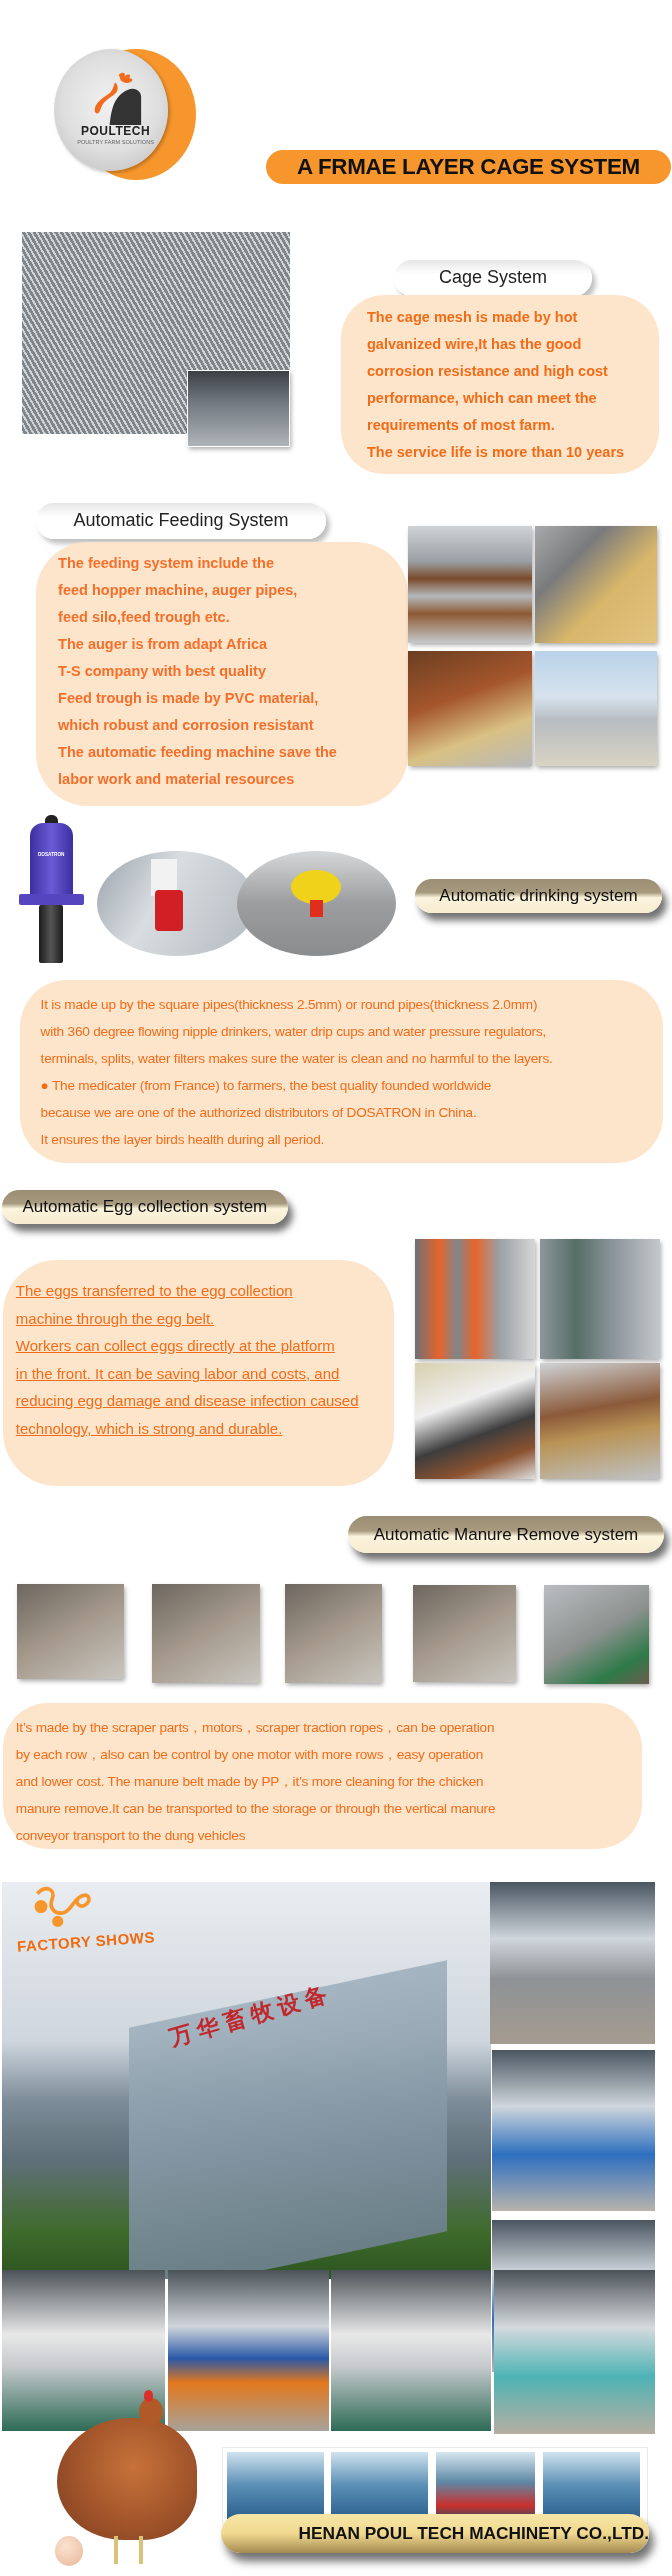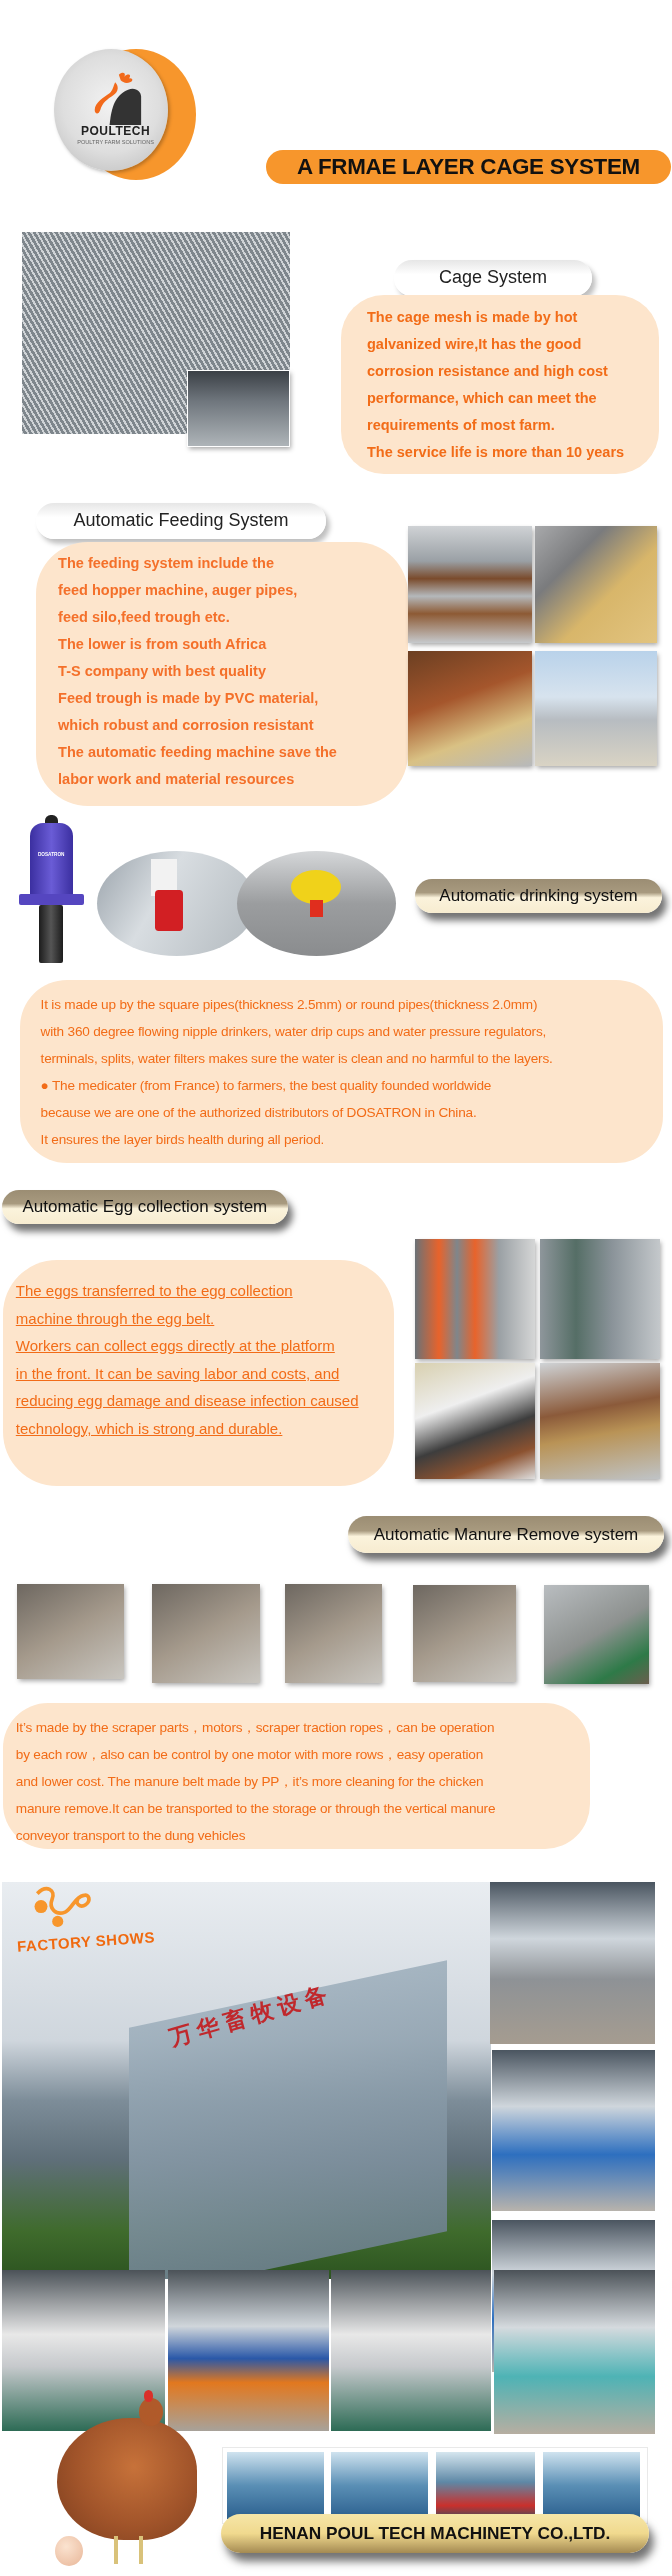--- a/index.html
+++ b/index.html
@@ -18,21 +18,21 @@
 
   .main-title { left: 266px; top: 150px; width: 405px; height: 34px; border-radius: 17px; background: #f7962c;
     font-family: "Liberation Sans", sans-serif; font-weight: bold; font-size: 22.4px; color: #111; text-align: center; line-height: 34px; letter-spacing: -0.3px; }
 
   
   .pill-white { border-radius: 20.6px; background: linear-gradient(#e6e6e6 0%, #ffffff 40%, #ffffff 100%);
     box-shadow: 3.7px 4.7px 5.6px rgba(0,0,0,0.25); color: #222; text-align: center; }
   .pill-gold { border-radius: 20.6px; background: linear-gradient(#9b8d73 0%, #a89a7f 40%, #fbf3dc 55%, #f7ecd0 100%);
     box-shadow: 4.7px 7.5px 7.5px rgba(0,0,0,0.55); color: #111; text-align: center; }
   .pill-yellow { border-radius: 22.4px; background: linear-gradient(#f6e6a8 0%, #f0d98e 50%, #a48a52 100%);
-    box-shadow: 4.7px 8.4px 8.4px rgba(0,0,0,0.55); color: #111; text-align: center; font-weight: bold; }
+    box-shadow: 4.7px 8.4px 8.4px rgba(0,0,0,0.55); color: #111; text-align: right; font-weight: bold; }
 
   
   .bubble { background: #fde5cc; color: #f26c18; }
   .bubble p { white-space: nowrap; }
   .bold-text { font-weight: bold; }
 
   
   .photo { overflow: hidden; box-shadow: 1.9px 2.8px 4.7px rgba(0,0,0,0.35); }
   .ph-mesh { background: repeating-linear-gradient(60deg, #cfd3d6 0 1.9px, #7e868c 1.9px 4.7px), linear-gradient(#444, #999); }
   .ph-dark { background: linear-gradient(#3b4046 0%, #6f767d 40%, #aeb4b8 100%); }
@@ -85,21 +85,21 @@
   <p>performance, which can meet the</p>
   <p>requirements of most farm.</p>
   <p>The service life is more than 10 years</p>
 </div>
 
 <div class="abs pill-white" style="left:36px;top:503px;width:290px;height:36px;line-height:34px;font-size:18px;">Automatic Feeding System</div>
 <div class="abs bubble bold-text" style="left:3.7px;top:542px;width:372px;height:264px;border-radius:52px;padding:7.5px 0 0 22.4px;font-size:14.5px;line-height:27px;color:#f4702a;margin-left:32px;">
   <p>The  feeding system include the</p>
   <p>feed hopper machine, auger pipes,</p>
   <p>feed silo,feed trough etc.</p>
-  <p>The lower is from south Africa</p>
+  <p>The auger is from adapt Africa</p>
   <p>T-S company with best quality</p>
   <p>Feed trough is made by PVC material,</p>
   <p>which robust and corrosion resistant</p>
   <p>The automatic feeding machine save the</p>
   <p>labor work and material resources</p>
 </div>
 <div class="abs photo ph-cage" style="left:408px;top:526px;width:124px;height:117px;"></div>
 <div class="abs photo ph-feed" style="left:535px;top:526px;width:122px;height:117px;"></div>
 <div class="abs photo ph-hen" style="left:408px;top:651px;width:124px;height:115px;"></div>
 <div class="abs photo ph-silo" style="left:535px;top:651px;width:122px;height:115px;"></div>
@@ -144,21 +144,21 @@
 <div class="abs photo ph-egg-belt" style="left:415px;top:1363px;width:120px;height:116px;"></div>
 <div class="abs photo ph-row" style="left:540px;top:1363px;width:120px;height:116px;"></div>
 
 <div class="abs pill-gold" style="left:348px;top:1516px;width:316px;height:37px;line-height:37px;font-size:17px;">Automatic Manure Remove system</div>
 <div class="abs photo ph-scraper" style="left:17px;top:1584px;width:107px;height:95px;"></div>
 <div class="abs photo ph-scraper" style="left:152px;top:1584px;width:108px;height:99px;"></div>
 <div class="abs photo ph-scraper" style="left:285px;top:1584px;width:97px;height:99px;"></div>
 <div class="abs photo ph-scraper" style="left:413px;top:1585px;width:103px;height:97px;"></div>
 <div class="abs photo ph-scraper" style="left:544px;top:1585px;width:105px;height:99px;background:linear-gradient(150deg,#b9bdc0 0%,#8d918f 50%,#2e7a48 80%,#6b5e4e 100%);"></div>
 
-<div class="abs bubble" style="left:2.8px;top:1703px;width:587px;height:146px;border-radius:45px;padding:11.2px 0 0 13px;font-size:13.6px;line-height:27px;letter-spacing:-0.2px;">
+<div class="abs bubble" style="left:2.8px;top:1703px;width:639px;height:146px;border-radius:45px;padding:11.2px 0 0 13px;font-size:13.6px;line-height:27px;letter-spacing:-0.2px;">
   <p>It’s made by the scraper parts，motors，scraper traction ropes，can be operation</p>
   <p>by each row，also can be control by one motor with more rows，easy operation</p>
   <p>and lower cost. The manure belt made by PP，it’s more cleaning for the chicken</p>
   <p>manure remove.It can be transported to the storage or through the vertical manure</p>
   <p>conveyor transport to the dung vehicles</p>
 </div>
 
 <div class="abs photo ph-building" style="left:1.9px;top:1882px;width:489px;height:397px;box-shadow:none;">
   <div style="position:absolute;left:127px;top:112px;width:318px;height:271px;background:linear-gradient(180deg,#9fb0bd 0%,#6f8290 100%);transform:skewY(-12deg);opacity:0.9;"></div>
   <div style="position:absolute;left:165px;top:118px;font-size:22.4px;font-weight:bold;color:#c0282c;transform:rotate(-16deg);letter-spacing:5.6px;">万华畜牧设备</div>

